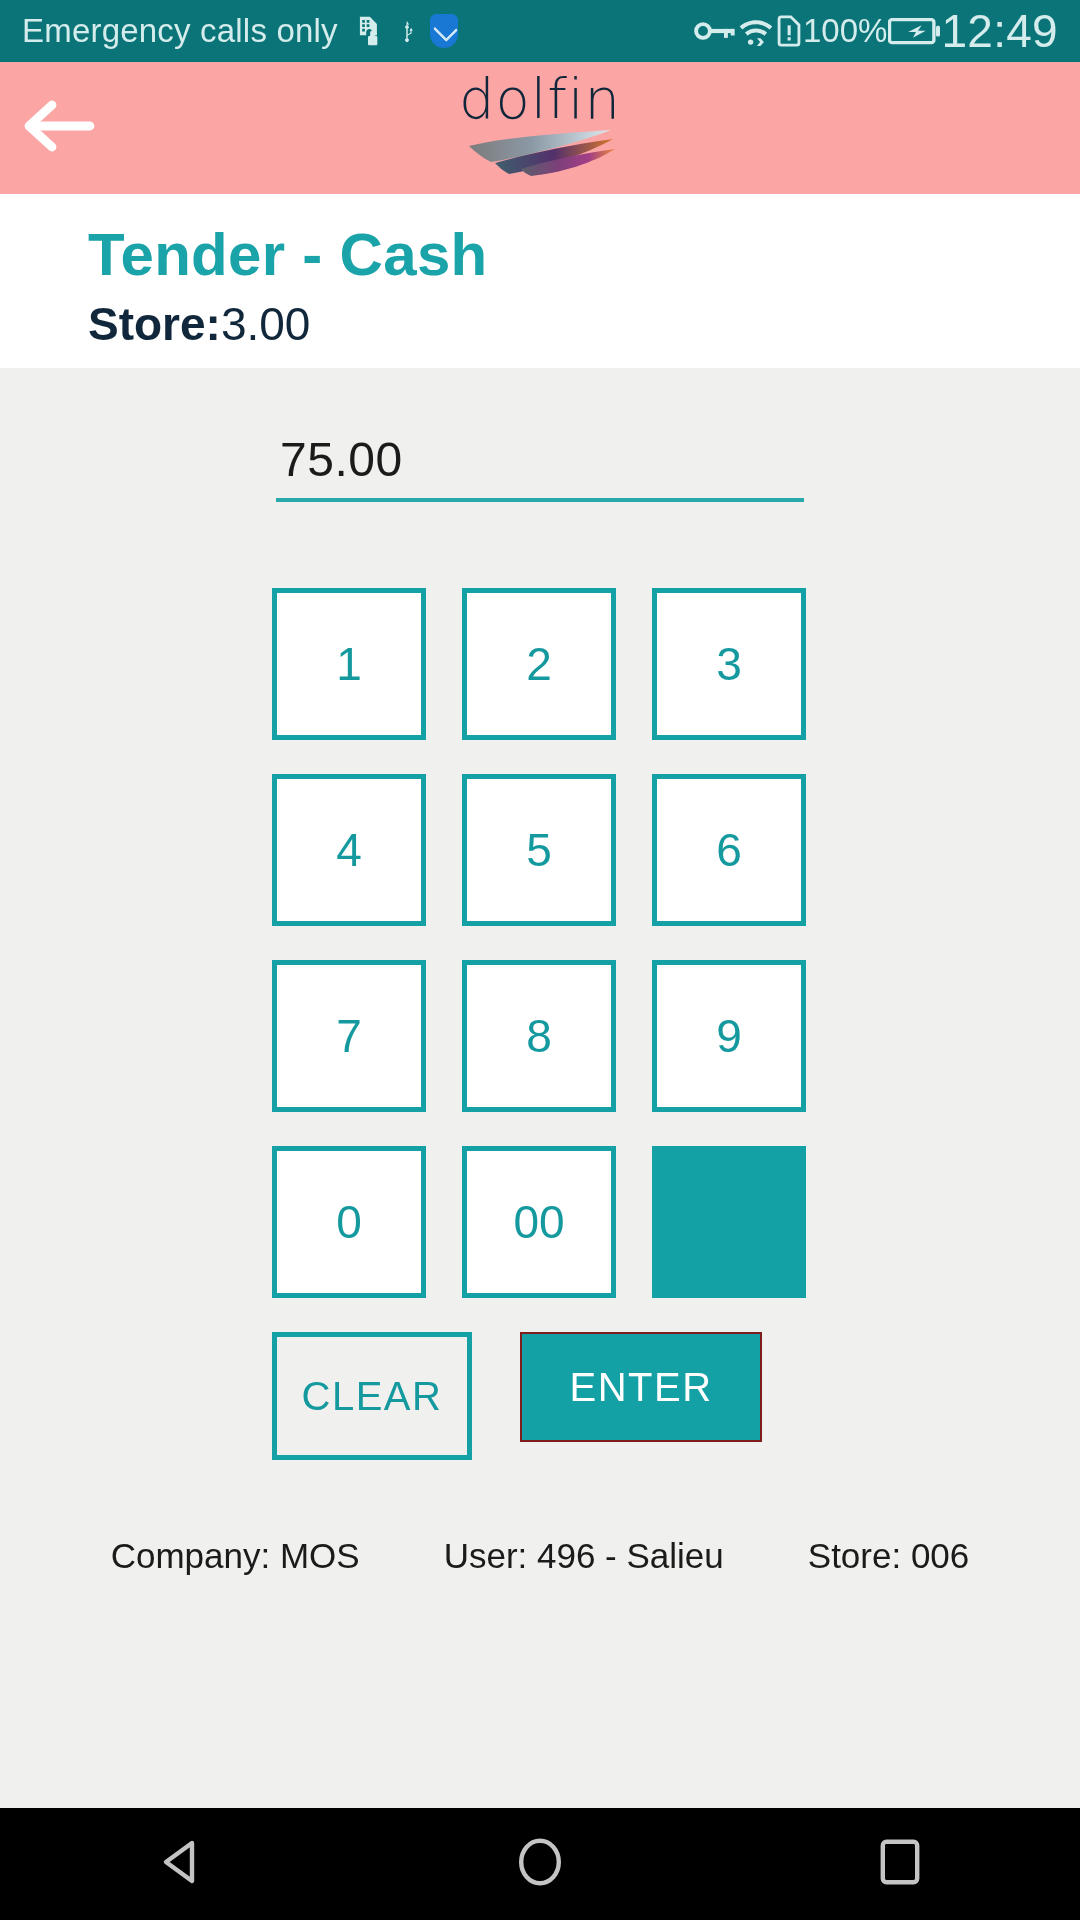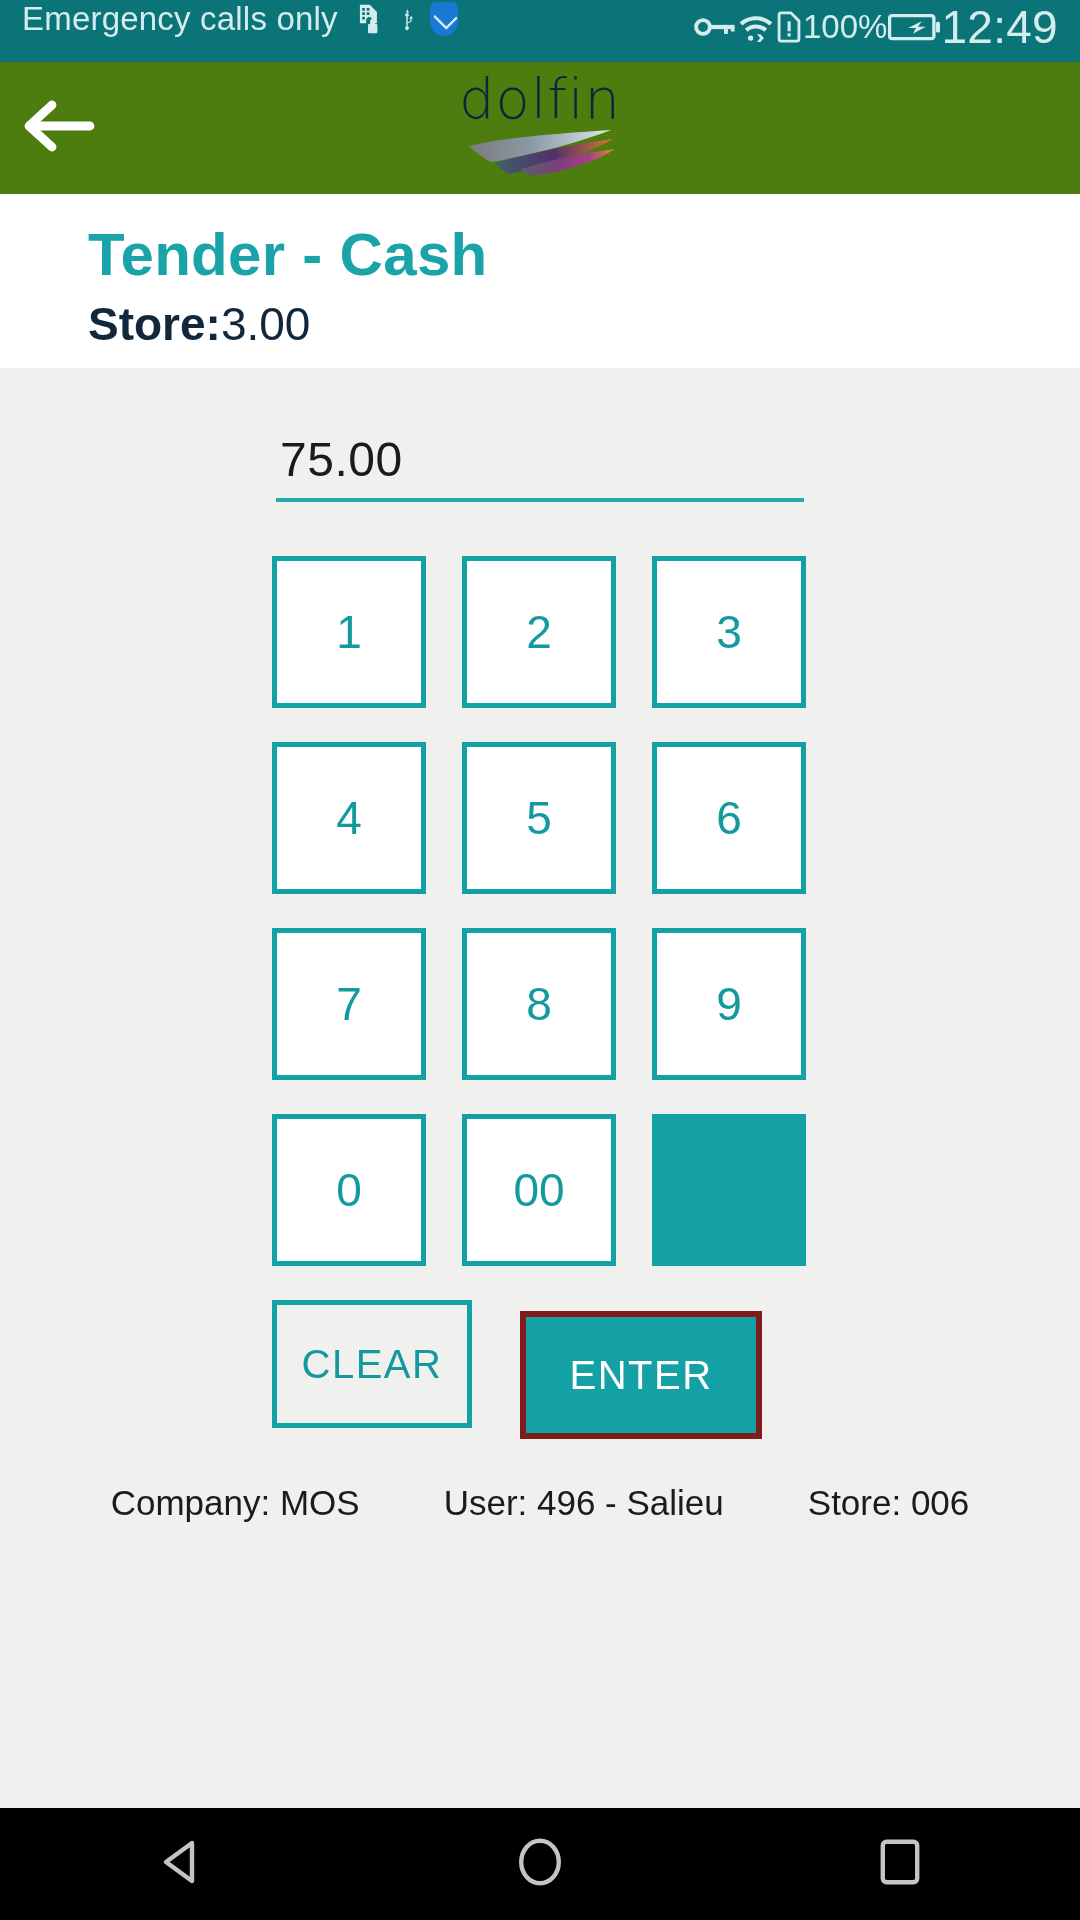--- a/index.html
+++ b/index.html
@@ -7,58 +7,58 @@
     width:1080px; height:1920px;
     font-family:"Liberation Sans", sans-serif;
     background:#f0f0ee;
     overflow:hidden;
   }
   .screen { width:1080px; height:1920px; display:flex; flex-direction:column; position:relative; }
 
   
   .statusbar {
     height:62px; background:#0a7478; color:#d5ecec;
-    display:flex; align-items:flex-start; padding:0 22px;
+    display:flex; align-items:center; padding:0 22px;
     font-size:33px; flex:none;
   }
   .sb-left { display:flex; align-items:center; gap:12px; }
   .sb-right { margin-left:auto; display:flex; align-items:center; gap:1px; }
   .sb-text { letter-spacing:0.2px; }
   .sb-ico { display:inline-flex; align-items:center; }
   .sb-shield { background:#1878d4; border-radius:6px 6px 14px 14px; width:28px; height:34px;
                display:inline-block; position:relative; }
   .sb-shield:after { content:""; position:absolute; left:7px; top:6px; width:14px; height:16px;
                border:3px solid #cfe6f7; border-top:none; border-right:none;
                transform:rotate(-45deg); border-radius:2px; }
   .pct { font-size:33px; letter-spacing:0px; }
   .clock { font-size:46px; letter-spacing:0.3px; }
 
   
   .appbar {
-    height:132px; background:#4d7c0f; flex:none;
+    height:132px; background:#fca5a5; flex:none;
     display:flex; align-items:center; position:relative;
   }
   .backbtn { width:120px; height:132px; display:flex; align-items:center; justify-content:center; }
   .brand { position:absolute; left:0; right:0; top:0; bottom:0;
            display:flex; flex-direction:column; align-items:center; justify-content:center;
            pointer-events:none; }
   .brand-word { font-size:56px; color:#10263a; letter-spacing:1px;
                 font-family:"DejaVu Sans", sans-serif; font-weight:300; line-height:1;
                 margin-top:-4px; }
   .brand-swoosh { margin-top:2px; }
 
   
   .titleblock { background:#ffffff; flex:none; padding:26px 0 18px 88px; }
   .title { font-size:60px; font-weight:bold; color:#1aa3a8; line-height:1.15; letter-spacing:0.3px; }
   .totalrow { font-size:46px; color:#11283c; margin-top:10px; line-height:1.1; }
   .totalrow .lbl { font-weight:bold; }
 
   
   .body { flex:1; background:#f0f0ee; display:flex; flex-direction:column; align-items:center;
-          padding-top:66px; }
+          padding-top:66px;gap:32px; }
 
   .amount-wrap { width:528px; }
   .amount {
     font-size:48px; color:#1b1b1b; padding:0 0 12px 4px; line-height:1.1;
     border-bottom:4px solid #27a8ab; letter-spacing:0.5px;
   }
 
   .keypad { margin-top:54px; width:536px; }
   .krow { display:flex; gap:36px; margin-bottom:34px; }
   .key {
@@ -68,23 +68,23 @@
   }
   .key.blank { background:#13a1a6; border-color:#13a1a6; }
 
   .actions { display:flex; gap:48px; margin-top:8px; }
   .btn-clear {
     width:200px; height:128px; border:5px solid #13a1a6; background:transparent;
     display:flex; align-items:center; justify-content:center;
     font-size:40px; color:#14999f; letter-spacing:1.5px;
   }
   .btn-enter {
-    width:242px; height:128px; background:#13a1a6; border:6px solid #7f1d1d;
+    width:242px; height:110px; background:#13a1a6; border:2px solid #7f1d1d;
     display:flex; align-items:center; justify-content:center;
-    font-size:40px; color:#ffffff; letter-spacing:1.5px;margin-top:11px;
+    font-size:40px; color:#ffffff; letter-spacing:1.5px;
   }
 
   .footer {
     width:100%; display:flex; justify-content:center; gap:84px;
     font-size:35px; color:#1b1b1b; padding:44px 0 22px 0;
   }
 
   
   .navbar { height:112px; background:#000000; flex:none;
             display:flex; align-items:center; justify-content:space-around; }

